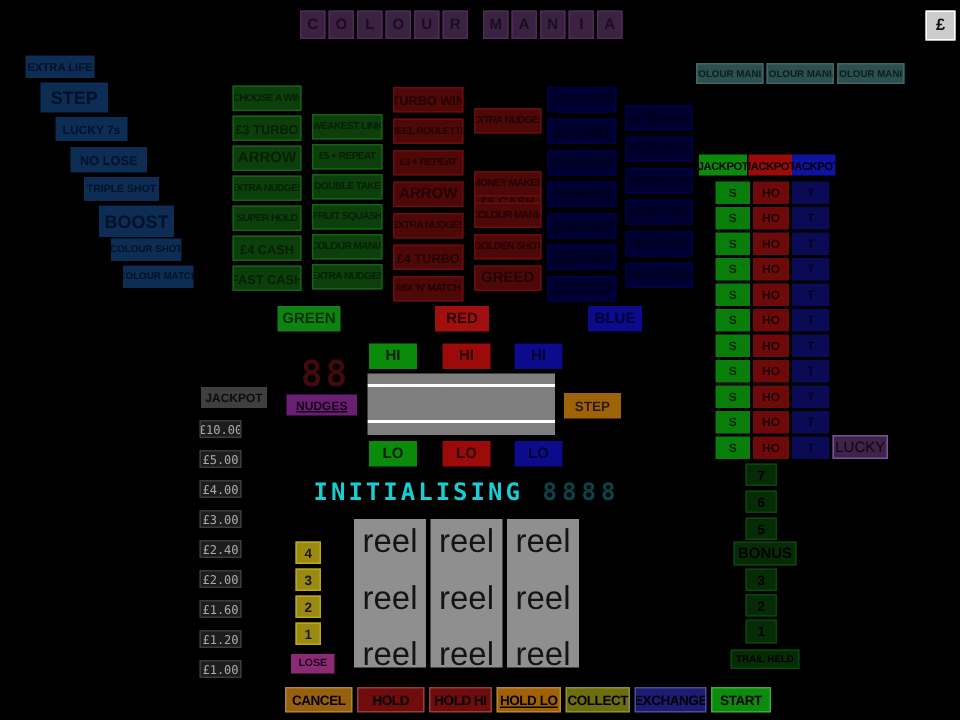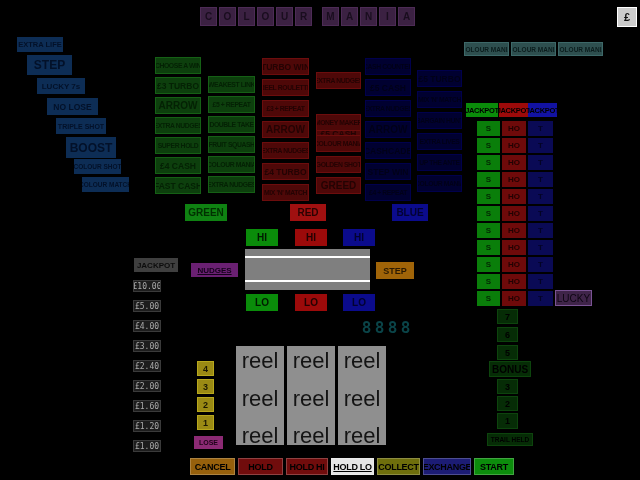--- a/index.html
+++ b/index.html
@@ -32,31 +32,35 @@
 </style>
 </head>
 <body>
 
 <div id="machine">
 
   <div class="abs lbl-green" style="left:185px;top:204px;width:42px;height:17px;">GREEN</div>
   <div class="abs lbl-red" style="left:290px;top:204px;width:36px;height:17px;text-align:right;">RED</div>
   <div class="abs lbl-blue" style="left:392px;top:204px;width:36px;height:17px;">BLUE</div>
 
+  <div class="abs seg" style="left:194px;top:235px;width:46px;height:27px;color:#420a0a;
+       font-size:24px;font-weight:bold;letter-spacing:2px;">88</div>
   <div class="abs" style="left:191px;top:263px;width:47px;height:14px;background:#6a2072;color:#14021a;
        font-weight:bold;font-size:8px;text-decoration:underline;">NUDGES</div>
 
   <div class="abs" style="left:245px;top:249px;width:125px;height:41px;background:#7f7f7f;">
     <div style="position:absolute;left:0;top:7px;width:125px;height:2px;background:#fff;"></div>
     <div style="position:absolute;left:0;top:31px;width:125px;height:2px;background:#fff;"></div>
   </div>
 
   <div class="abs" style="left:376px;top:262px;width:38px;height:17px;background:#a06408;color:#2b1a02;
        font-weight:bold;font-size:9px;">STEP</div>
 
+  <div class="abs seg" style="left:209px;top:317px;width:152px;height:20px;justify-content:flex-start;
+       font-size:16px;font-weight:bold;letter-spacing:2px;color:#19cdd2;">INITIALISING</div>
 
   <div class="abs" style="left:555px;top:290px;width:37px;height:16px;background:#3f2449;
        border:1px solid #7a5394;color:#0d0612;font-size:10px;">LUCKY</div>
 
   <div class="abs" style="left:487px;top:433px;width:46px;height:13px;background:#062c06;
        border:1px solid #0d440d;color:#000;font-weight:bold;font-size:6.5px;">TRAIL HELD</div>
 
   <div class="abs" style="left:134px;top:258px;width:44px;height:14px;background:#3f3f3f;color:#0c0c0c;
        font-weight:bold;font-size:8px;">JACKPOT</div>
 
@@ -203,17 +207,17 @@
       <div class="abs " style="left: 0px; top: 40px; width: 48px; height: 26px; color: rgb(20, 20, 20); font-size: 22px; background: transparent;">reel</div>
       <div class="abs " style="left: 0px; top: 77px; width: 48px; height: 26px; color: rgb(20, 20, 20); font-size: 22px; background: transparent;">reel</div>
     </div>
     <div class="abs ylw" style="left: 197px; top: 361px; width: 17px; height: 15px;">4</div>
     <div class="abs ylw" style="left: 197px; top: 379px; width: 17px; height: 15px;">3</div>
     <div class="abs ylw" style="left: 197px; top: 397px; width: 17px; height: 15px;">2</div>
     <div class="abs ylw" style="left: 197px; top: 415px; width: 17px; height: 15px;">1</div>
     <div class="abs btm" style="left: 190px; top: 458px; width: 45px; height: 17px; background: rgb(150, 96, 12);">CANCEL</div>
     <div class="abs btm" style="left: 238px; top: 458px; width: 45px; height: 17px; background: rgb(112, 12, 12);">HOLD</div>
     <div class="abs btm" style="left: 286px; top: 458px; width: 42px; height: 17px; background: rgb(112, 12, 12);">HOLD HI</div>
-    <div class="abs btm" style="left: 331px; top: 458px; width: 43px; height: 17px; background: #e5e5e5; text-decoration: underline;">HOLD LO</div>
+    <div class="abs btm" style="left: 331px; top: 458px; width: 43px; height: 17px; background: #a16207; text-decoration: underline;">HOLD LO</div>
     <div class="abs btm" style="left: 377px; top: 458px; width: 43px; height: 17px; background: rgb(110, 110, 12);">COLLECT</div>
     <div class="abs btm" style="left: 423px; top: 458px; width: 48px; height: 17px; background: rgb(28, 28, 116);">EXCHANGE</div>
     <div class="abs btm" style="left: 474px; top: 458px; width: 40px; height: 17px; background: rgb(12, 140, 12);">START</div>
   </div>
 
 </body></html>

